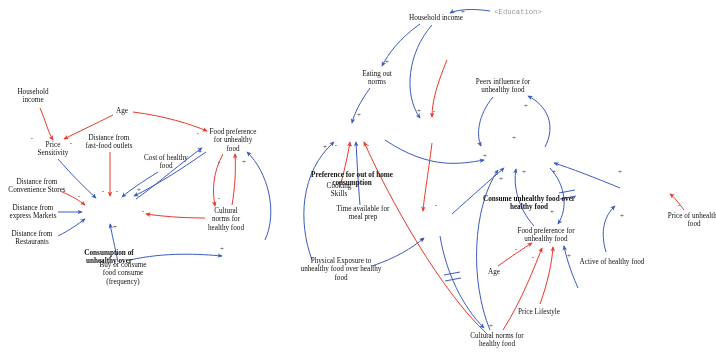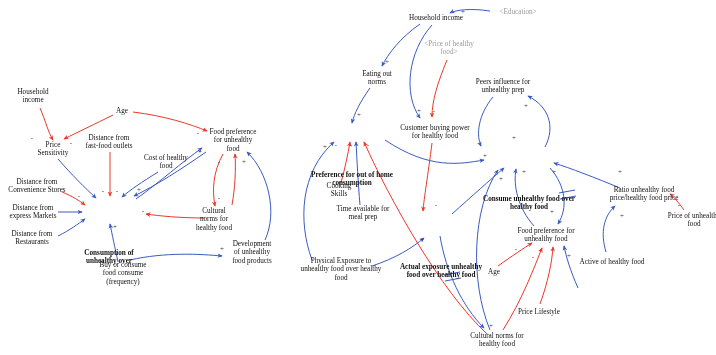--- a/index.html
+++ b/index.html
@@ -4,21 +4,21 @@
 <style>
   html,body{margin:0;padding:0;background:#ffffff;}
   body{width:716px;height:355px;overflow:hidden;
        font-family:"Liberation Serif", serif;}
   #stage{position:relative;width:716px;height:355px;background:#fff;}
   svg#wires{position:absolute;left:0;top:0;width:716px;height:355px;}
   .node{position:absolute;text-align:center;color:#111;
         font-family:"Liberation Serif", serif;font-size:7.2px;line-height:8.4px;
         white-space:pre-line;transform:translate(-50%,-50%);pointer-events:auto;}
   .node.bold{font-weight:bold;margin-top:47px;}
-  .node.ghost{color:#9a9a9a;font-style:normal;}
+  .node.ghost{color:#9a9a9a;font-style:normal;font-family:Liberation Mono, monospace;}
   .sign{position:absolute;font-family:"Liberation Serif", serif;font-size:7px;
         line-height:7px;color:#333;transform:translate(-50%,-50%);}
 </style>
 </head>
 <body>
 
 <div id="stage">
 
   <svg id="wires" viewBox="0 0 716 355">
     <defs>
@@ -147,26 +147,23 @@
 for unhealthy
 food</div>
   <div class="node" style="left:37px;top:186px;width:72px">Distance from
 Convenience Stores</div>
   <div class="node" style="left:33px;top:212px;width:64px">Distance from
 express Markets</div>
   <div class="node" style="left:32px;top:238px;width:62px">Distance from
 Restaurants</div>
   <div class="node bold" style="left:109px;top:210px;width:66px">Consumption of
 unhealthy over</div>
-  <div class="node" style="left:214px;top:220px;width:48px">Cultural
+  <div class="node" style="left:226px;top:220px;width:48px">Cultural
 norms for
 healthy food</div>
-  <div class="node" style="left:252px;top:253px;width:56px">Development
-of unhealthy
-food products</div>
   <div class="node" style="left:123px;top:274px;width:62px">Buy or consume
 food consume
 (frequency)</div>
 
   <span class="sign" style="left:32px;top:138px">-</span>
   <span class="sign" style="left:71px;top:143px">-</span>
   <span class="sign" style="left:198px;top:133px">-</span>
   <span class="sign" style="left:103px;top:191px">-</span>
   <span class="sign" style="left:117px;top:191px">-</span>
   <span class="sign" style="left:139px;top:190px">+</span>
@@ -174,42 +171,34 @@
   <span class="sign" style="left:200px;top:152px">+</span>
   <span class="sign" style="left:143px;top:211px">-</span>
   <span class="sign" style="left:219px;top:162px">-</span>
   <span class="sign" style="left:219px;top:198px">-</span>
   <span class="sign" style="left:244px;top:162px">+</span>
   <span class="sign" style="left:115px;top:227px">+</span>
   <span class="sign" style="left:222px;top:249px">+</span>
 
   <div class="node ghost" style="left:518px;top:12px;width:60px">&lt;Education&gt;</div>
   <div class="node" style="left:436px;top:18px;width:72px">Household income</div>
-  <div class="node ghost" style="left:449px;top:48px;width:66px">&lt;Price of healthy
-food&gt;</div>
   <div class="node" style="left:377px;top:78px;width:44px">Eating out
 norms</div>
   <div class="node" style="left:503px;top:86px;width:64px">Peers influence for
-unhealthy prep</div>
+unhealthy food</div>
   <div class="node bold" style="left:352px;top:132px;width:96px">Preference for out of home
 consumption</div>
-  <div class="node" style="left:435px;top:132px;width:78px">Customer buying power
-for healthy food</div>
   <div class="node bold" style="left:529px;top:156px;width:98px">Consume unhealthy food over
 healthy food</div>
   <div class="node" style="left:339px;top:190px;width:34px">Cooking
 Skills</div>
-  <div class="node" style="left:644px;top:194px;width:80px">Ratio unhealthy food
-price/healthy food price</div>
   <div class="node" style="left:363px;top:213px;width:60px">Time available for
 meal prep</div>
   <div class="node" style="left:694px;top:220px;width:58px">Price of unhealthy
 food</div>
-  <div class="node bold" style="left:441px;top:224px;width:92px">Actual exposure unhealthy
-food over healthy food</div>
   <div class="node" style="left:546px;top:235px;width:66px">Food preference for
 unhealthy food</div>
   <div class="node" style="left:341px;top:270px;width:88px">Physical Exposure to
 unhealthy food over healthy
 food</div>
   <div class="node" style="left:612px;top:262px;width:70px">Active of healthy food</div>
   <div class="node" style="left:494px;top:272px;width:24px">Age</div>
   <div class="node" style="left:539px;top:312px;width:56px">Price Lifestyle</div>
   <div class="node" style="left:497px;top:340px;width:64px">Cultural norms for
 healthy food</div>

